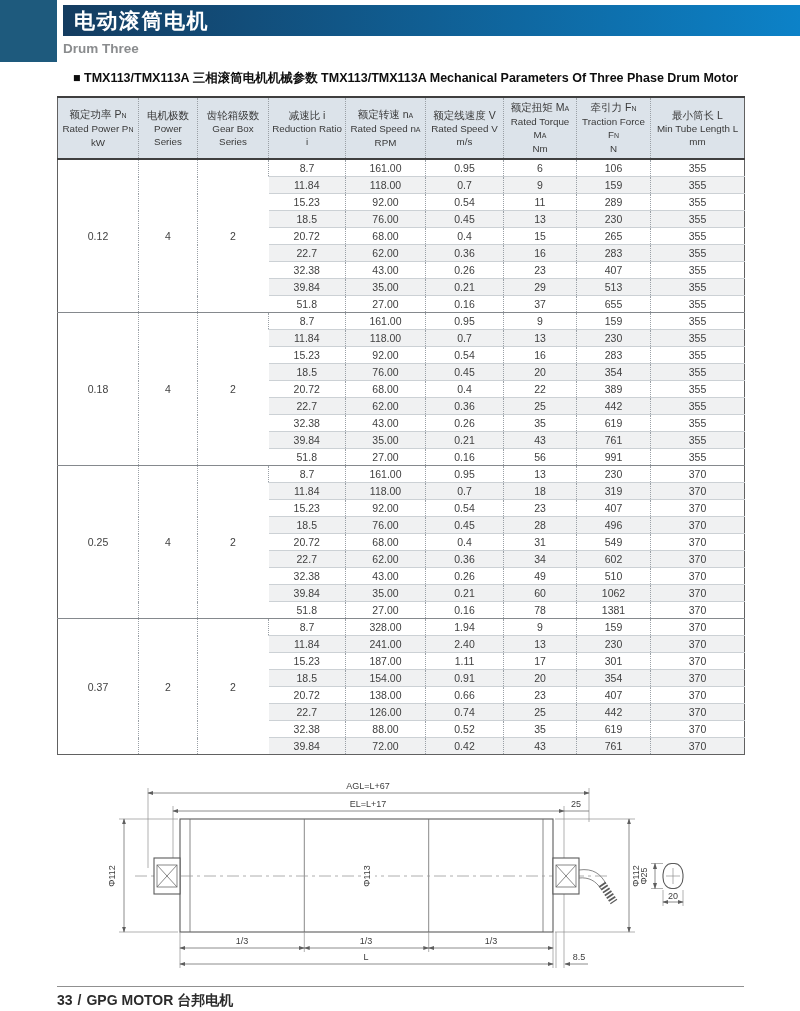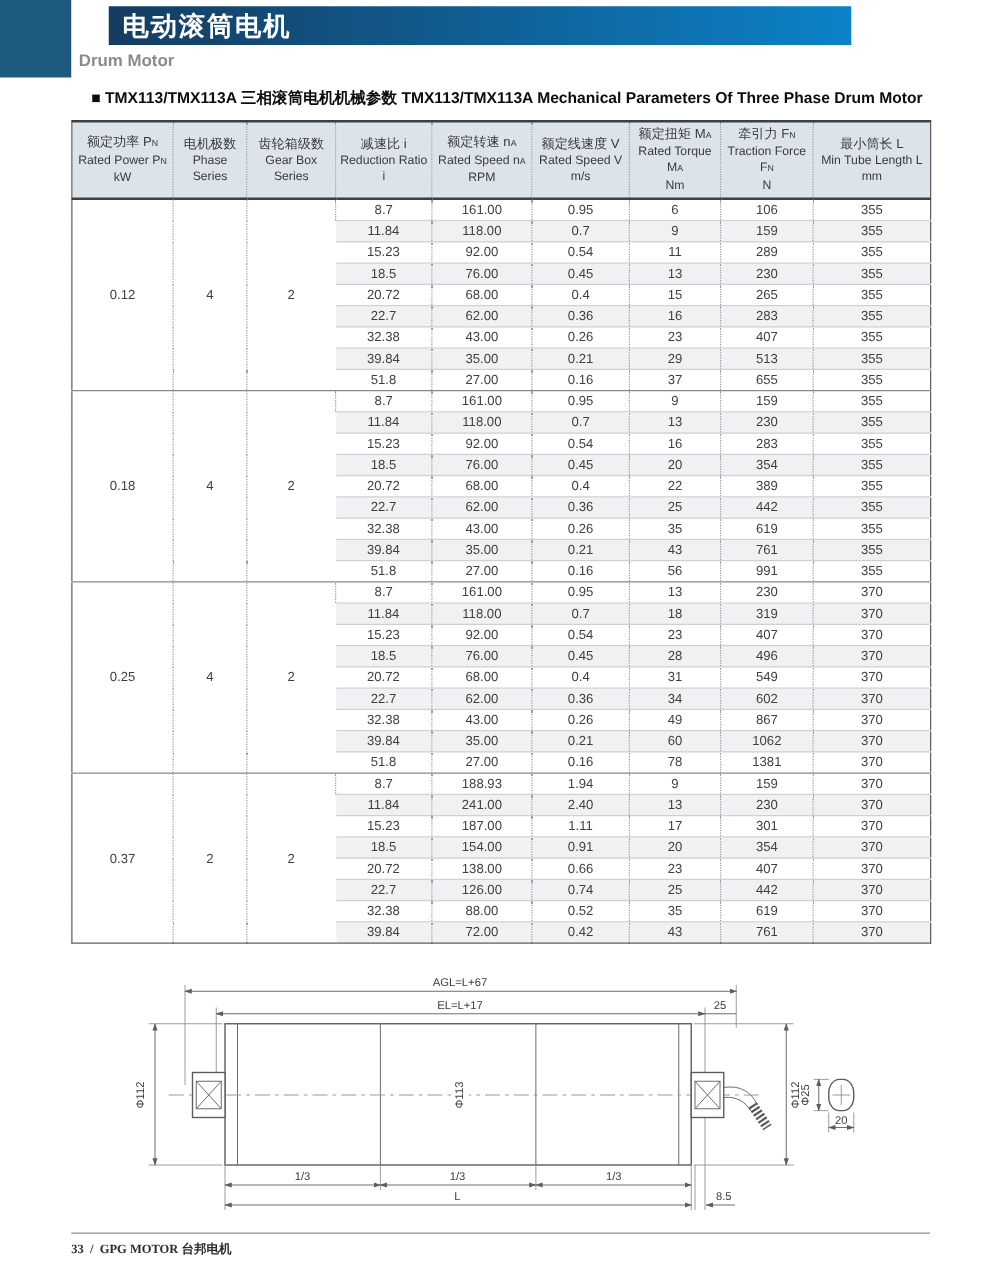--- a/index.html
+++ b/index.html
@@ -1,22 +1,22 @@
 <!DOCTYPE html>
 <html><head>
 <meta charset="utf-8">
 <style>
   html,body{margin:0;padding:0;background:#fff;}
   .page{position:relative;width:800px;height:1011px;background:#fff;overflow:hidden;
         font-family:"Liberation Sans","DejaVu Sans",sans-serif;color:#222;}
 
   
   .corner{position:absolute;left:0;top:0;width:57px;height:62px;background:#1e5a7d;}
-  .bar{position:absolute;left:63px;top:5px;width:594px;height:31px;display:flex;align-items:center;
-       background:linear-gradient(90deg,#143c60,#0c82c8);margin-left:24px;}
+  .bar{position:absolute;left:63px;top:5px;width:737px;height:31px;display:flex;align-items:center;
+       background:linear-gradient(90deg,#143c60,#0c82c8);}
   .bar-title{color:#fff;font-size:21px;font-weight:bold;padding-left:11px;letter-spacing:1.5px;}
   .drum-motor{position:absolute;left:63px;top:41px;font-size:13.5px;font-weight:bold;color:#8a8c8e;}
 
   
   .sec-title{position:absolute;left:57px;font-size:12.5px;font-weight:bold;color:#0d0d0d;white-space:nowrap;}
   .sec-mech{top:70px;margin-left:16px;}
   .sec-outline{top:752px;}
 
   
   table.mech{position:absolute;left:57px;top:96px;width:687px;border-collapse:collapse;table-layout:fixed;
@@ -37,33 +37,33 @@
   
   .outline-svg{position:absolute;left:55px;top:778px;}
   .outline-svg text{font-size:9px;fill:#3d3d3d;}
   .dim{stroke:#6e6e6e;stroke-width:0.8;fill:none;}
   .ext{stroke:#8f8f8f;stroke-width:0.7;fill:none;}
   .solid{stroke:#5b5b5b;stroke-width:1.1;fill:#fff;}
   .thin{stroke:#6a6a6a;stroke-width:0.8;fill:none;}
 
   
   .footer-line{position:absolute;left:57px;top:986px;width:687px;border-top:1px solid #909090;}
-  .footer-text{position:absolute;left:57px;top:992px;font-size:10px;font-weight:bold;color:#2b2b2b;font-family:Liberation Serif, serif;}
+  .footer-text{position:absolute;left:57px;top:992px;font-size:14px;font-weight:bold;color:#2b2b2b;}
   .footer-text .sep{margin:0 5px;color:#2b2b2b;}
 </style>
 </head>
 <body>
 
 <div class="page">
 
   <div class="corner" style="background: rgb(30, 90, 125);"></div>
   <div class="bar" style="background: linear-gradient(90deg, rgb(20, 60, 96), rgb(12, 130, 200));">
     <span class="bar-title">电动滚筒电机</span>
   </div>
-  <div class="drum-motor">Drum Motor</div>
+  <div class="drum-motor">Drum Three</div>
 
   <div class="sec-title sec-mech">■ TMX113/TMX113A 三相滚筒电机机械参数 TMX113/TMX113A Mechanical Parameters Of Three Phase Drum Motor</div>
   <table class="mech">
       <colgroup>
         <col style="width: 81px;">
         <col style="width: 59px;">
         <col style="width: 71px;">
         <col style="width: 77px;">
         <col style="width: 80px;">
         <col style="width: 78px;">
@@ -73,21 +73,21 @@
       </colgroup>
       <thead>
         <tr>
           <th>
             <div class="h-zh">额定功率 P<span class="sub">N</span></div>
             <div class="h-en">Rated Power P<span class="sub">N</span></div>
             <div class="h-unit">kW</div>
           </th>
           <th>
             <div class="h-zh">电机极数</div>
-            <div class="h-en">Phase Series</div>
+            <div class="h-en">Power Series</div>
           </th>
           <th>
             <div class="h-zh">齿轮箱级数</div>
             <div class="h-en">Gear Box Series</div>
           </th>
           <th>
             <div class="h-zh">减速比 i</div>
             <div class="h-en">Reduction Ratio i</div>
           </th>
           <th>
@@ -317,21 +317,21 @@
           <td class="data">0.36</td>
           <td class="data">34</td>
           <td class="data">602</td>
           <td class="data">370</td>
         </tr>
         <tr>
           <td class="data">32.38</td>
           <td class="data">43.00</td>
           <td class="data">0.26</td>
           <td class="data">49</td>
-          <td class="data">867</td>
+          <td class="data">510</td>
           <td class="data">370</td>
         </tr>
         <tr class="alt">
           <td class="data">39.84</td>
           <td class="data">35.00</td>
           <td class="data">0.21</td>
           <td class="data">60</td>
           <td class="data">1062</td>
           <td class="data">370</td>
         </tr>
@@ -341,21 +341,21 @@
           <td class="data">0.16</td>
           <td class="data">78</td>
           <td class="data">1381</td>
           <td class="data">370</td>
         </tr>
         <tr class="g-start">
           <td class="merged" rowspan="8">0.37</td>
           <td class="merged" rowspan="8">2</td>
           <td class="merged" rowspan="8">2</td>
           <td class="data">8.7</td>
-          <td class="data">188.93</td>
+          <td class="data">328.00</td>
           <td class="data">1.94</td>
           <td class="data">9</td>
           <td class="data">159</td>
           <td class="data">370</td>
         </tr>
         <tr class="alt">
           <td class="data">11.84</td>
           <td class="data">241.00</td>
           <td class="data">2.40</td>
           <td class="data">13</td>

